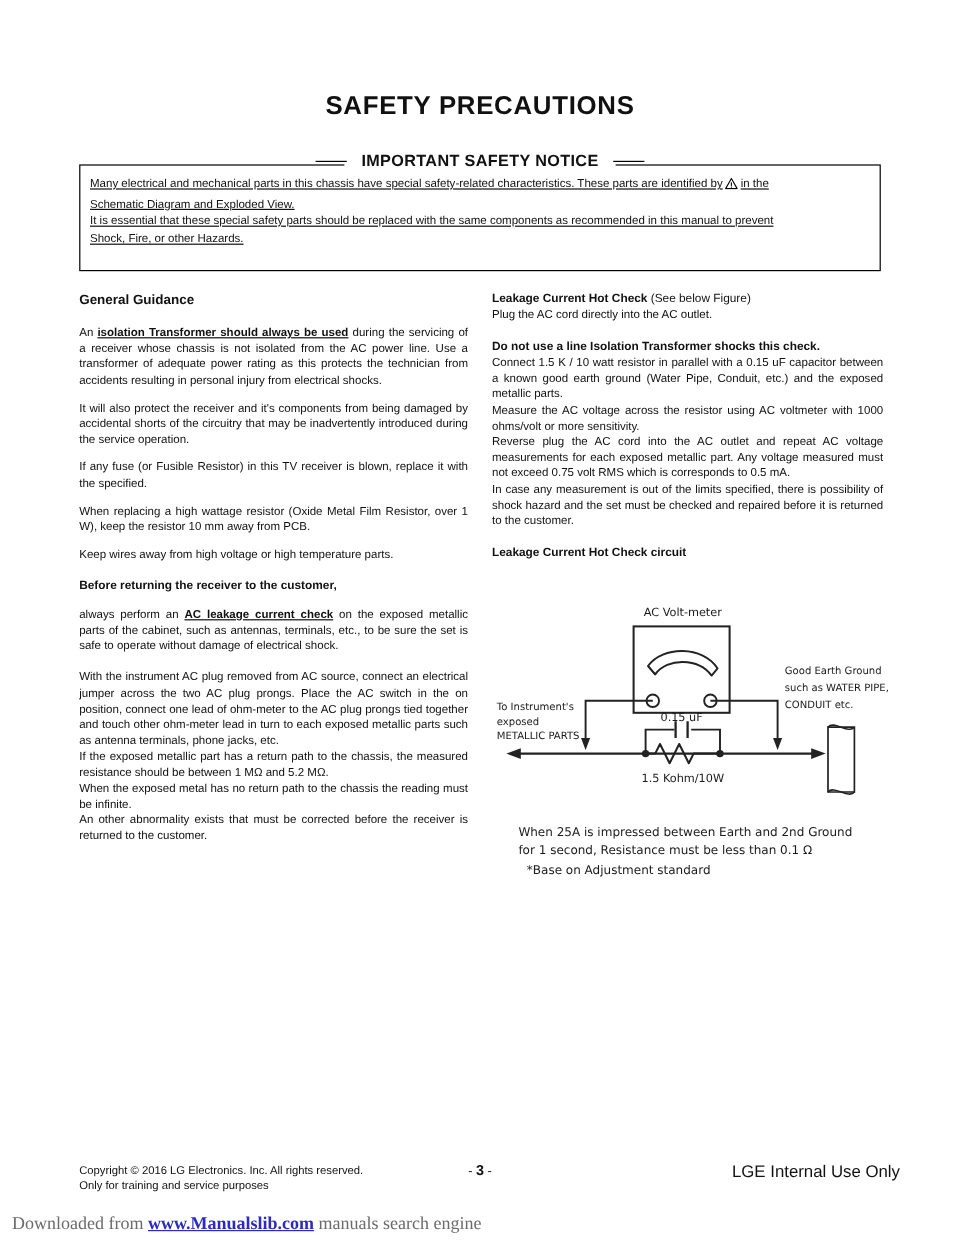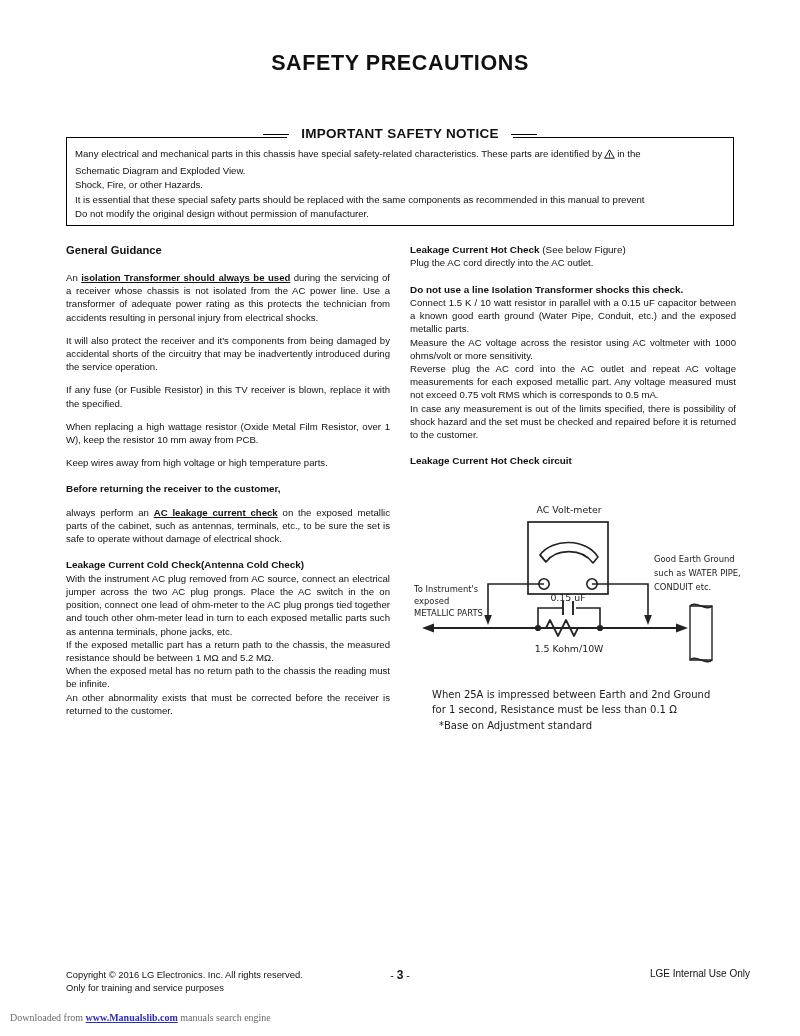--- a/index.html
+++ b/index.html
@@ -19,21 +19,21 @@
     position: absolute;
     left: 0; top: 0;
     width: 800px;
     height: 1036px;
     background: #fff;
   }
 
   
   #page-title {
     position: absolute;
-    left: 0; top: 51px;
+    left: 0; top: 76px;
     width: 800px;
     text-align: center;
     font-size: 21.5px;
     font-weight: bold;
     letter-spacing: 0.6px;
   }
 
   
   #notice-box {
     position: absolute;
@@ -70,20 +70,21 @@
   }
   #notice-legend .legend-inner::before { left: -24px; }
   #notice-legend .legend-inner::after  { right: -24px; }
 
   .notice-body {
     position: absolute;
     left: 8px; top: 9px;
     width: 650px;
     font-size: 9.6px;
     line-height: 14.6px;
+    text-decoration: underline;
   }
   .notice-body .ln { display: block; white-space: nowrap; }
   .warn-tri {
     display: inline-block;
     vertical-align: -2px;
     margin: 0 2px;
   }
 
   
   .col {
@@ -171,32 +172,32 @@
     position: absolute;
     left: 0; top: 0;
     width: 800px;
     text-align: center;
     font-size: 10.6px;
   }
   #footer-page b { font-size: 12px; }
   #footer-right {
     position: absolute;
     right: 66px; top: 0;
-    font-size: 10px;
+    font-size: 14px;
     white-space: nowrap;
   }
 
   
   #dl-strip {
     position: absolute;
     left: 0; top: 1010px;
     width: 800px;
     height: 26px;
     font-family: "Liberation Serif", serif;
-    font-size: 10px;
+    font-size: 15px;
     color: #6a6a6a;
   }
   #dl-strip .inner {
     position: absolute;
     left: 10px; top: 2px;
     white-space: nowrap;
   }
   #dl-link {
     color: #2b2bbd;
     text-decoration: underline;
@@ -211,23 +212,22 @@
   <div id="page-title">SAFETY PRECAUTIONS</div>
 
   <div id="notice-box">
     <div class="notice-body">
       <span class="ln"><span>Many electrical and mechanical parts in this chassis have special safety-related characteristics. These parts are identified by</span><span class="warn-tri"><svg width="11" height="10" viewBox="0 0 11 10">
               <polygon points="5.5,0.8 10.3,9.2 0.7,9.2" fill="none" stroke="#000" stroke-width="0.9" stroke-linejoin="round"></polygon>
               <rect x="5.05" y="4.0" width="0.9" height="2.9" fill="#000"></rect>
               <rect x="5.05" y="7.5" width="0.9" height="0.9" fill="#000"></rect>
             </svg></span><span>in the</span></span>
       <span class="ln">Schematic Diagram and Exploded View.</span>
+      <span class="ln">It is essential that these special safety parts should be replaced with the same components as recommended in this manual to prevent</span>
       <span class="ln">Shock, Fire, or other Hazards.</span>
-      <span class="ln">It is essential that these special safety parts should be replaced with the same components as recommended in this manual to prevent</span>
-      <span class="ln">Do not modify the original design without permission of manufacturer.</span>
     </div>
   </div>
   <div id="notice-legend"><span class="legend-inner">IMPORTANT SAFETY NOTICE</span></div>
 
   <div class="col" id="col-left">
     <div class="h-section">General Guidance</div>
     <div class="gap-lg"></div>
 
     <p class="para"><span>An </span><b class="inline">isolation Transformer should always be used</b><span> during the servicing of a receiver whose chassis is not isolated from the AC power line. Use a transformer of adequate power rating as this protects the technician from accidents resulting in personal injury from electrical shocks.</span></p>
     <div class="gap-md"></div>
@@ -243,21 +243,20 @@
 
     <p class="para flush">Keep wires away from high voltage or high temperature parts.</p>
     <div class="gap-lg"></div>
 
     <div class="h-sub">Before returning the receiver to the customer,</div>
     <div class="gap-md"></div>
 
     <p class="para"><span>always perform an </span><b class="inline">AC leakage current check</b><span> on the exposed metallic parts of the cabinet, such as antennas, terminals, etc., to be sure the set is safe to operate without damage of electrical shock.</span></p>
     <div class="gap-lg"></div>
 
-    <div class="h-sub">Leakage Current Cold Check(Antenna Cold Check)</div>
     <p class="para">With the instrument AC plug removed from AC source, connect an electrical jumper across the two AC plug prongs. Place the AC switch in the on position, connect one lead of ohm-meter to the AC plug prongs tied together and touch other ohm-meter lead in turn to each exposed metallic parts such as antenna terminals, phone jacks, etc.</p>
     <p class="para">If the exposed metallic part has a return path to the chassis, the measured resistance should be between 1 MΩ and 5.2 MΩ.</p>
     <p class="para">When the exposed metal has no return path to the chassis the reading must be infinite.</p>
     <p class="para">An other abnormality exists that must be corrected before the receiver is returned to the customer.</p>
   </div>
 
   <div class="col" id="col-right">
     <div class="h-sub"><span>Leakage Current Hot Check</span><span class="reg"> (See below Figure)</span></div>
     <p class="para flush">Plug the AC cord directly into the AC outlet.</p>
     <div class="gap-lg"></div>

